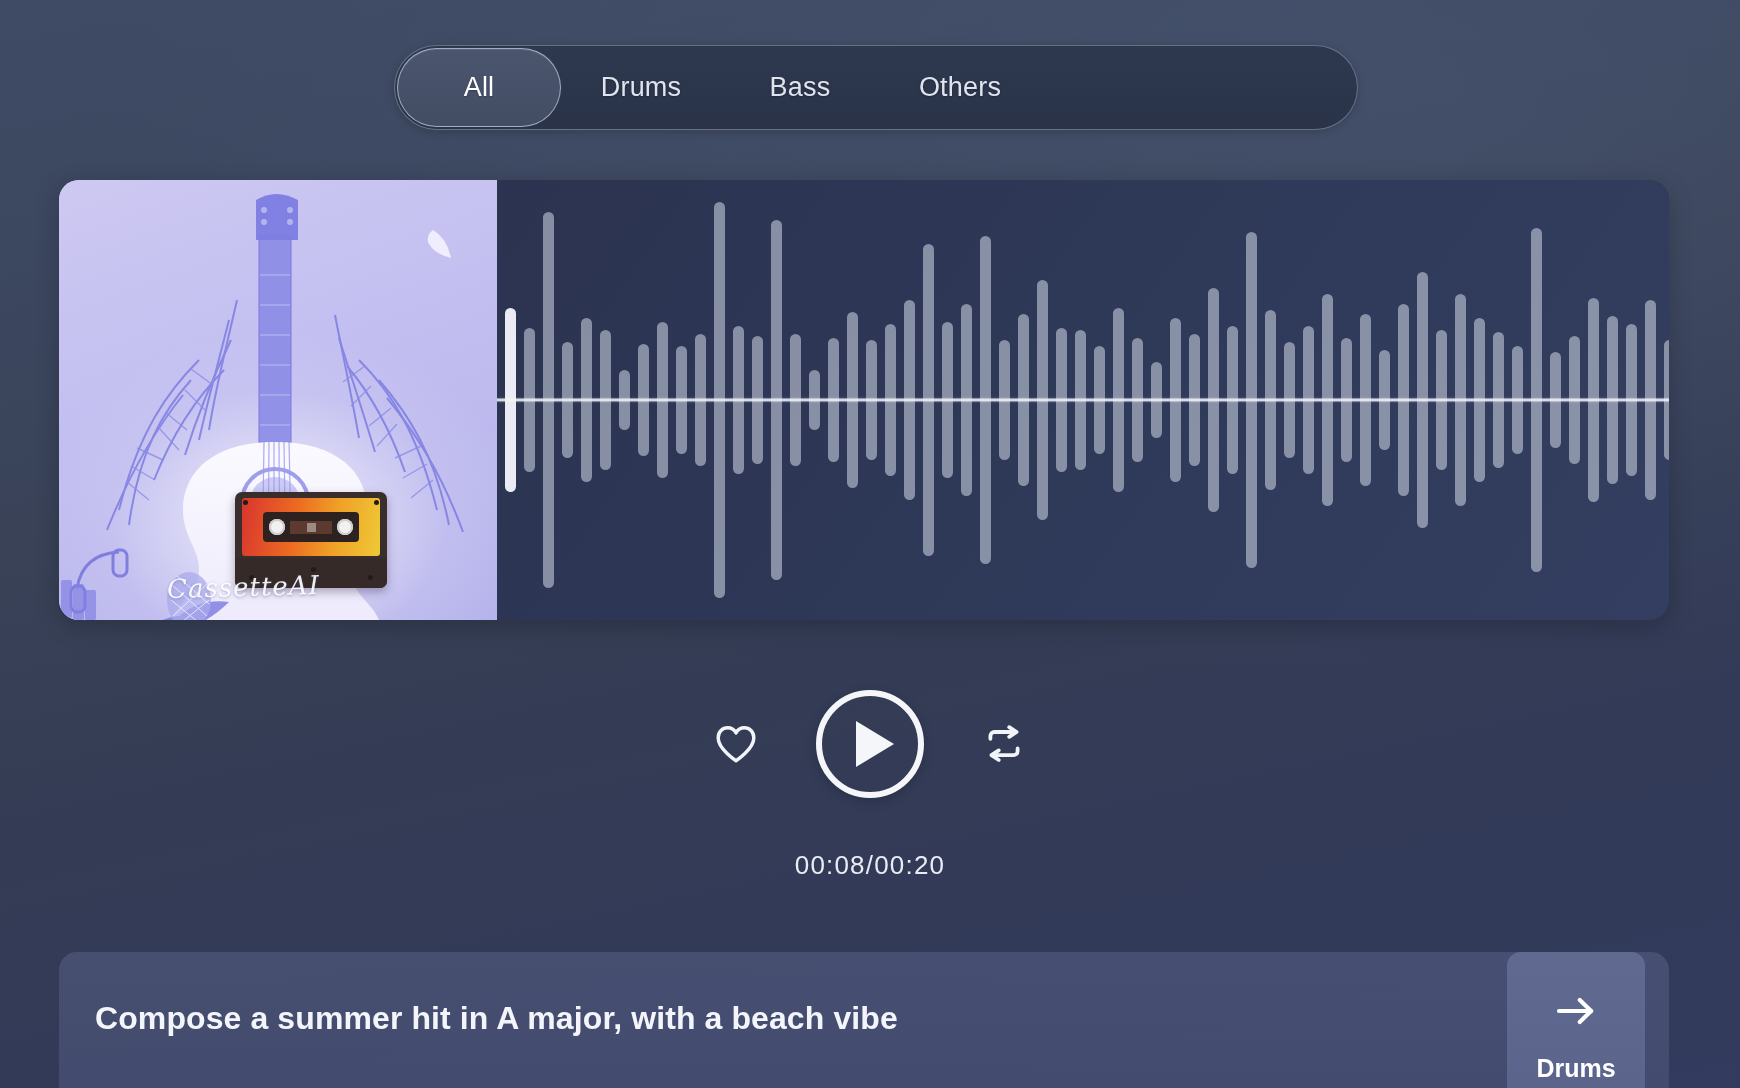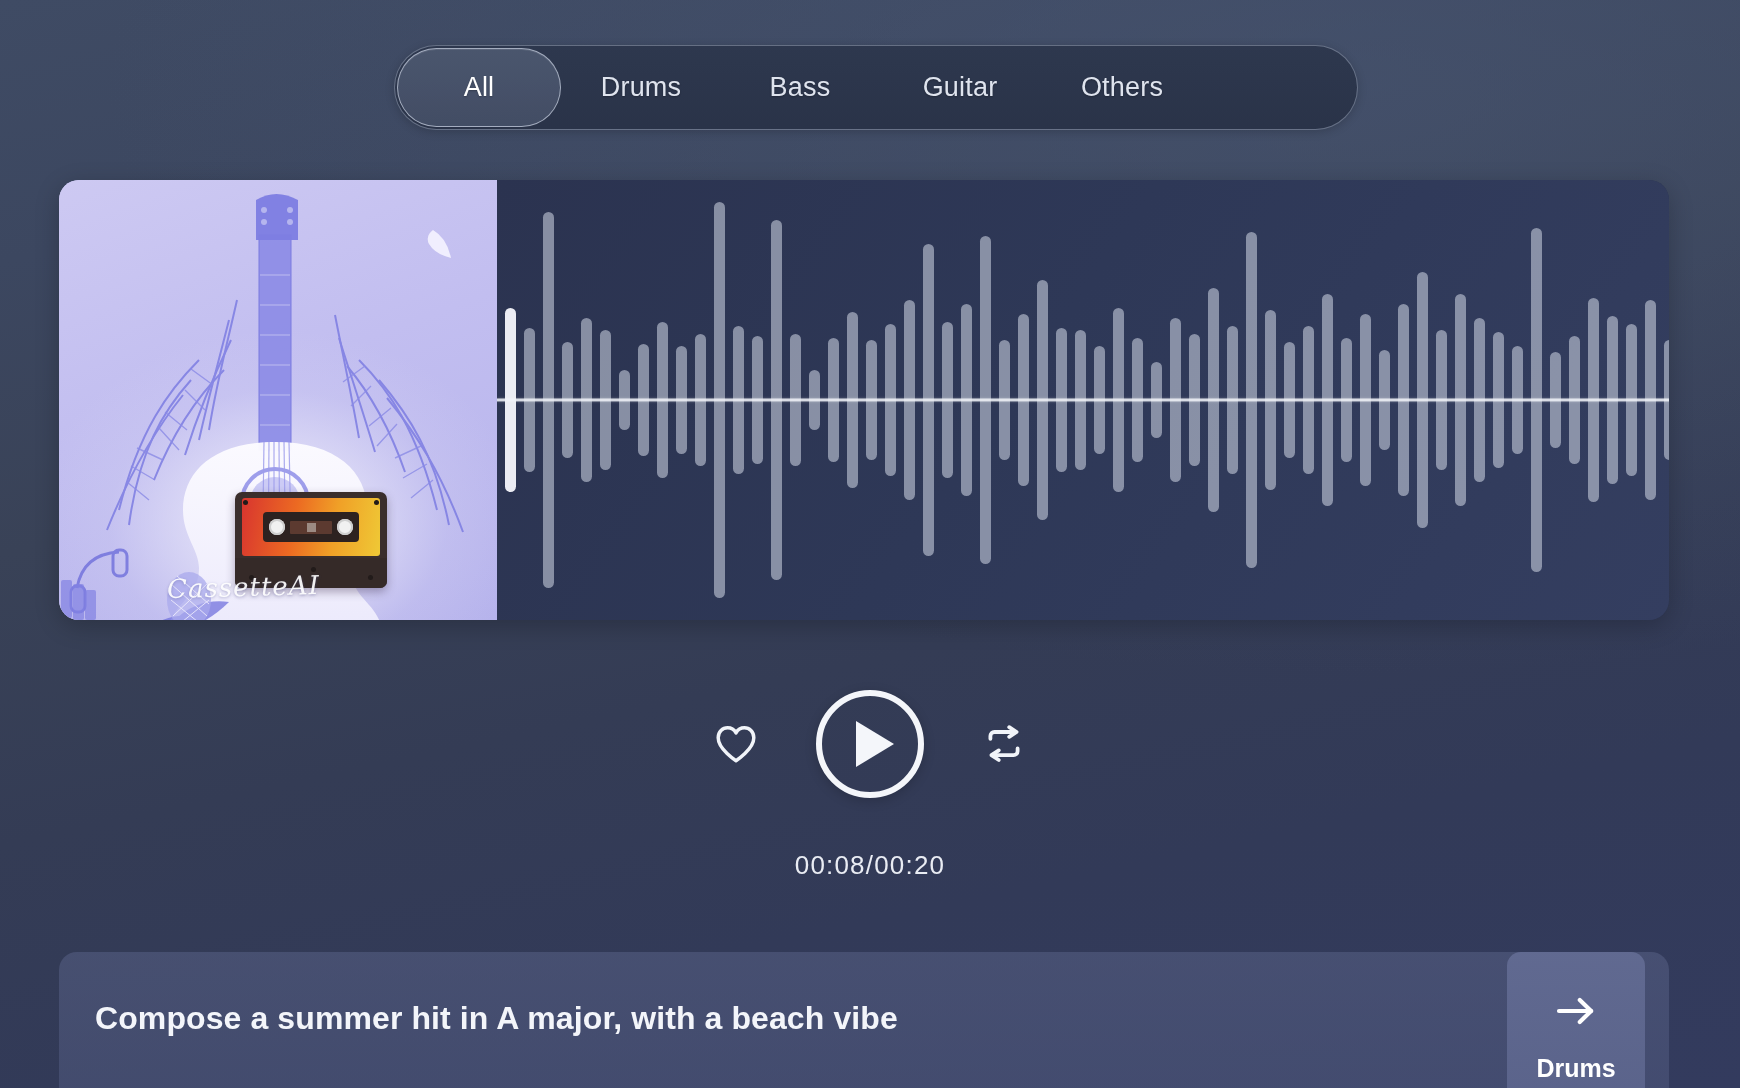--- a/index.html
+++ b/index.html
@@ -312,23 +312,20 @@
 
 <div class="tabbar-wrap">
   <div class="tab tab-0 active">
       <span>All</span>
     </div>
   <div class="tab tab-1">
       <span>Drums</span>
     </div>
   <div class="tab tab-2">
       <span>Bass</span>
-    </div>
-  <div class="tab tab-4">
-      <span>Guitar</span>
     </div>
   <div class="tab tab-5">
       <span>Others</span>
     </div>
 </div>
 
 <div class="track-card">
 
   <div class="album-art">
     <div class="art-bg"></div>

